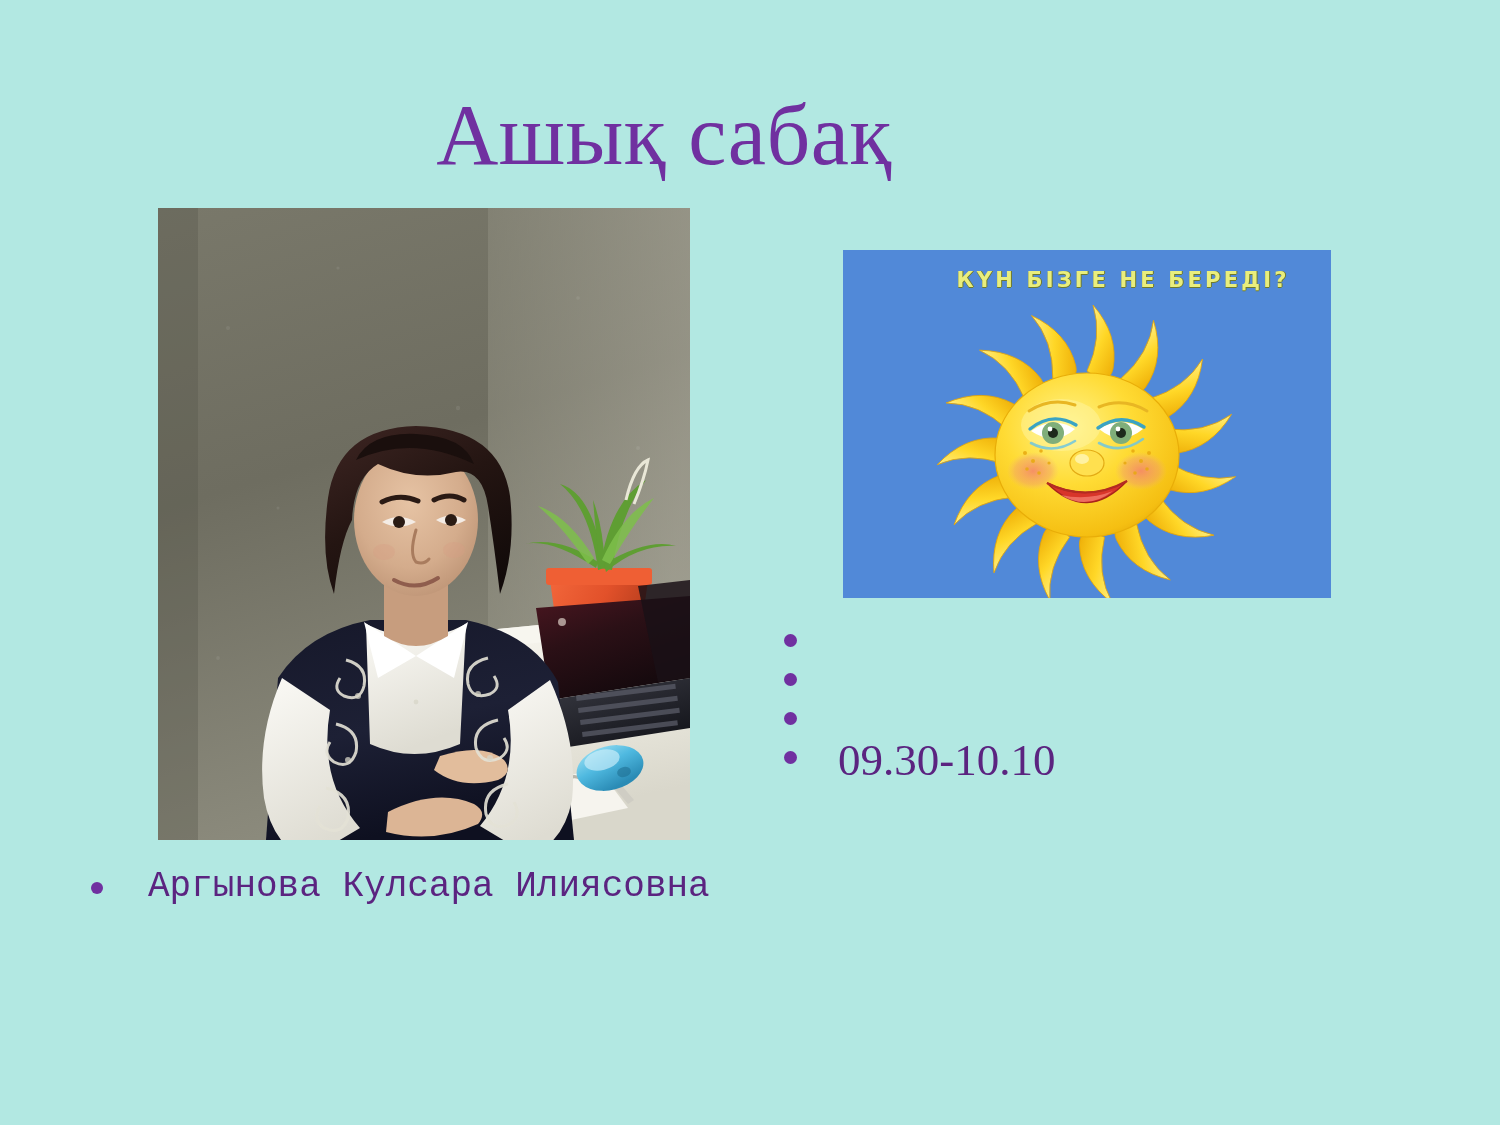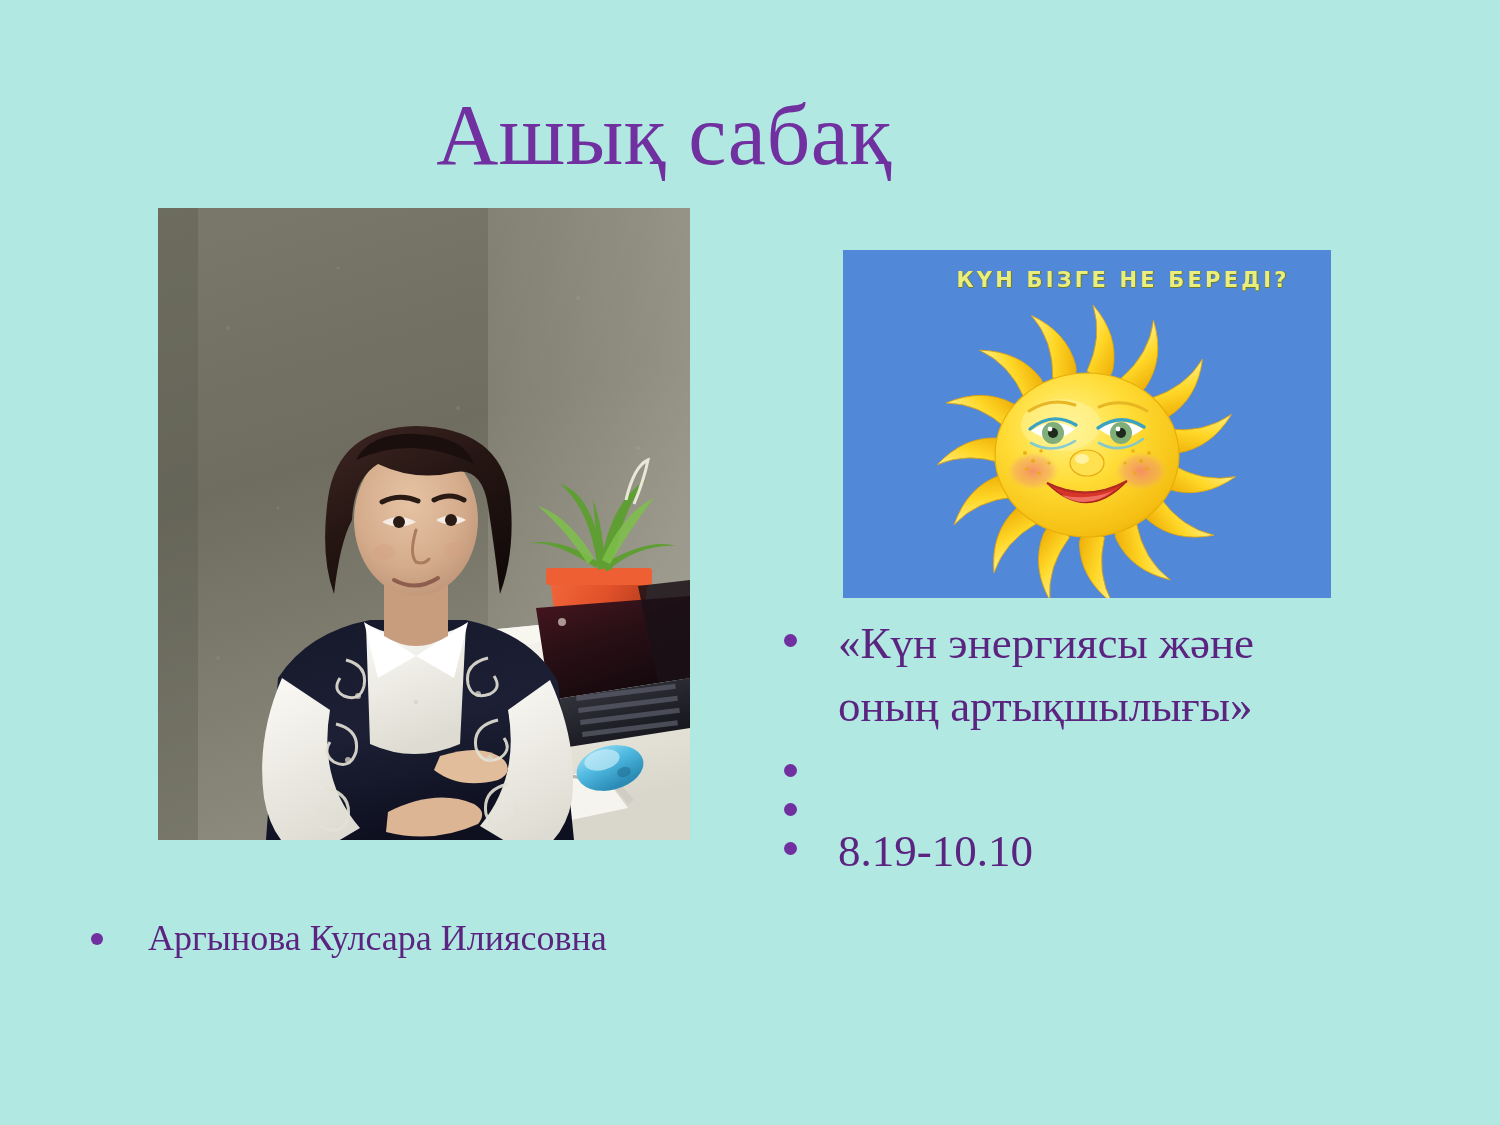--- a/index.html
+++ b/index.html
@@ -107,25 +107,26 @@
   }
   .bullets-right .bullet-text {
     flex: 1 1 auto;
     max-width: 478px;
   }
 
   
   .caption-left {
     position: absolute;
     left: 80px;
-    top: 915px;
+    top: 864px;
     width: 660px;
     color: #5b2480;
     font-size: 36px;
     line-height: 1.3;
+    font-family: Liberation Mono, monospace;
   }
   .caption-left .bullet-row {
     display: flex;
     align-items: flex-start;
   }
   .caption-left .bullet-dot {
     flex: 0 0 auto;
     width: 68px;
     padding-top: 18px;
   }
@@ -458,40 +459,39 @@
 
     <div class="sun-caption">КҮН БІЗГЕ НЕ БЕРЕДІ?</div>
   </div>
 
   <div class="bullets-right">
 
     <div class="bullet-row">
       <span class="bullet-dot">
           <i></i>
         </span>
-      <span class="bullet-text">«Күн энергиясы және оның артықшылығы»</span>
     </div>
 
     <div class="bullet-row">
       <span class="bullet-dot">
           <i></i>
         </span>
     </div>
 
     <div class="bullet-row">
       <span class="bullet-dot">
           <i></i>
         </span>
     </div>
 
     <div class="bullet-row">
       <span class="bullet-dot">
           <i></i>
         </span>
-      <span class="bullet-text">8.19-10.10</span>
+      <span class="bullet-text">09.30-10.10</span>
     </div>
 
   </div>
 
   <div class="caption-left">
     <div class="bullet-row">
       <span class="bullet-dot">
           <i></i>
         </span>
       <span class="bullet-text">Аргынова Кулсара Илиясовна</span>

